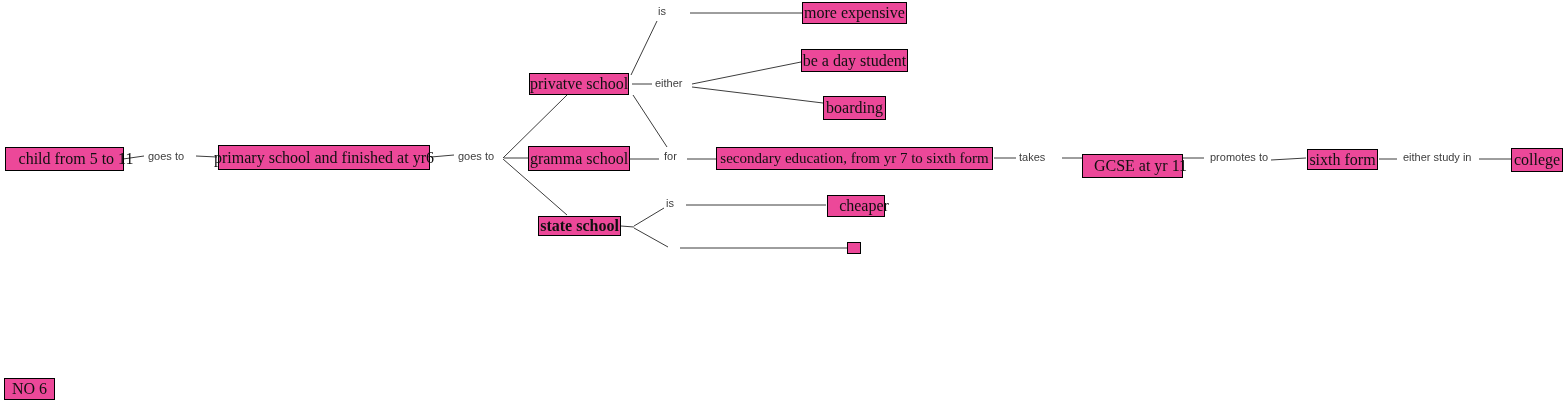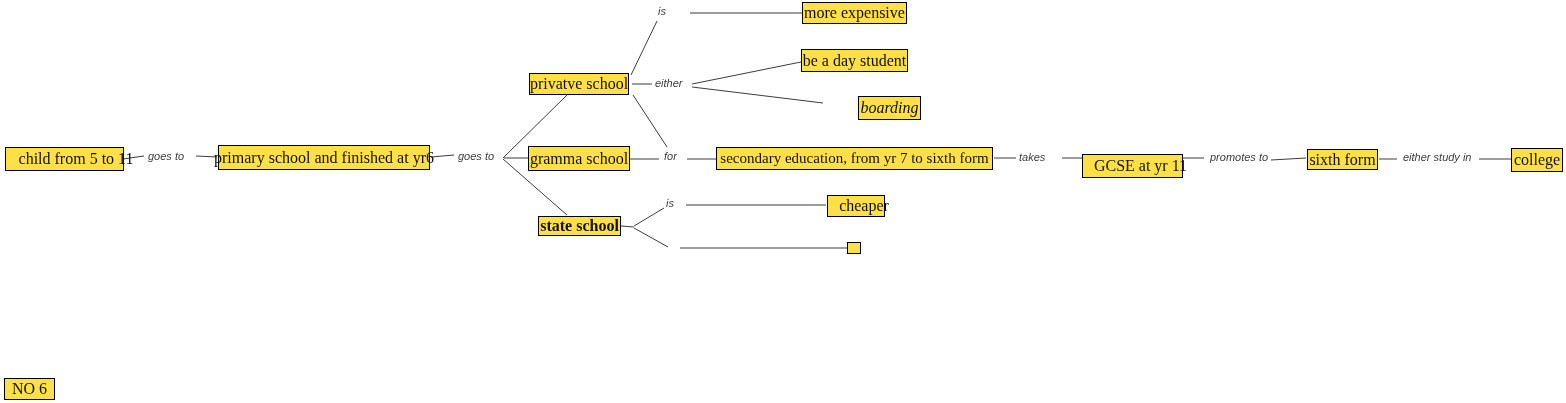--- a/index.html
+++ b/index.html
@@ -7,42 +7,42 @@
     position:relative;
     width:1566px;height:403px;
     background:#ffffff;
     font-family:"Liberation Serif",serif;
     overflow:hidden;
   }
   .wires{position:absolute;left:0;top:0;width:1566px;height:403px;}
   .wires line{stroke:#3d3d3d;stroke-width:1;}
   .node{
     position:absolute;box-sizing:border-box;
-    border:1px solid #000;background:#fde047;
+    border:1px solid #000;background:#ec4899;
     display:flex;align-items:center;justify-content:center;
     font-size:16px;color:#101010;white-space:nowrap;line-height:1;
   }
   .lbl{
     position:absolute;
     font-family:"Liberation Sans",sans-serif;
-    font-size:11px;line-height:11px;color:#3d3d3d;white-space:nowrap;font-style:italic;
+    font-size:11px;line-height:11px;color:#3d3d3d;white-space:nowrap;
   }
   
   .n-child        {left:5px;   top:147px; width:119px; height:24px;padding-left:23px;}
   .n-primary      {left:218px; top:145px; width:212px; height:25px;}
   .n-private      {left:529px; top:73px;  width:100px; height:22px;}
   .n-gramma       {left:528px; top:146px; width:102px; height:25px;}
   .n-state        {left:538px; top:216px; width:83px;  height:20px;font-weight:bold;}
   .n-secondary    {left:716px; top:147px; width:277px; height:23px; font-size:15px;}
   .n-gcse         {left:1082px;top:154px; width:101px; height:24px;padding-left:16px;}
   .n-sixthform    {left:1307px;top:149px; width:71px;  height:21px;}
   .n-college      {left:1511px;top:148px; width:52px;  height:24px;}
   .n-moreexp      {left:802px; top:2px;   width:105px; height:22px;}
   .n-daystudent   {left:801px; top:49px;  width:107px; height:23px;text-align:right;}
-  .n-boarding     {left:858px; top:96px;  width:63px;  height:24px;font-style:italic;}
+  .n-boarding     {left:823px; top:96px;  width:63px;  height:24px;}
   .n-cheaper      {left:827px; top:195px; width:58px;  height:22px;padding-left:16px;}
   .n-empty        {left:847px; top:242px; width:14px;  height:12px;}
   .n-no6          {left:4px;   top:378px; width:51px;  height:22px;}
   
   .l-goesto1      {left:148px; top:151px;}
   .l-goesto2      {left:458px; top:151px;}
   .l-is1          {left:658px; top:6px;}
   .l-either       {left:655px; top:78px;}
   .l-for          {left:664px; top:151px;}
   .l-takes        {left:1019px;top:152px;text-align:right;}

